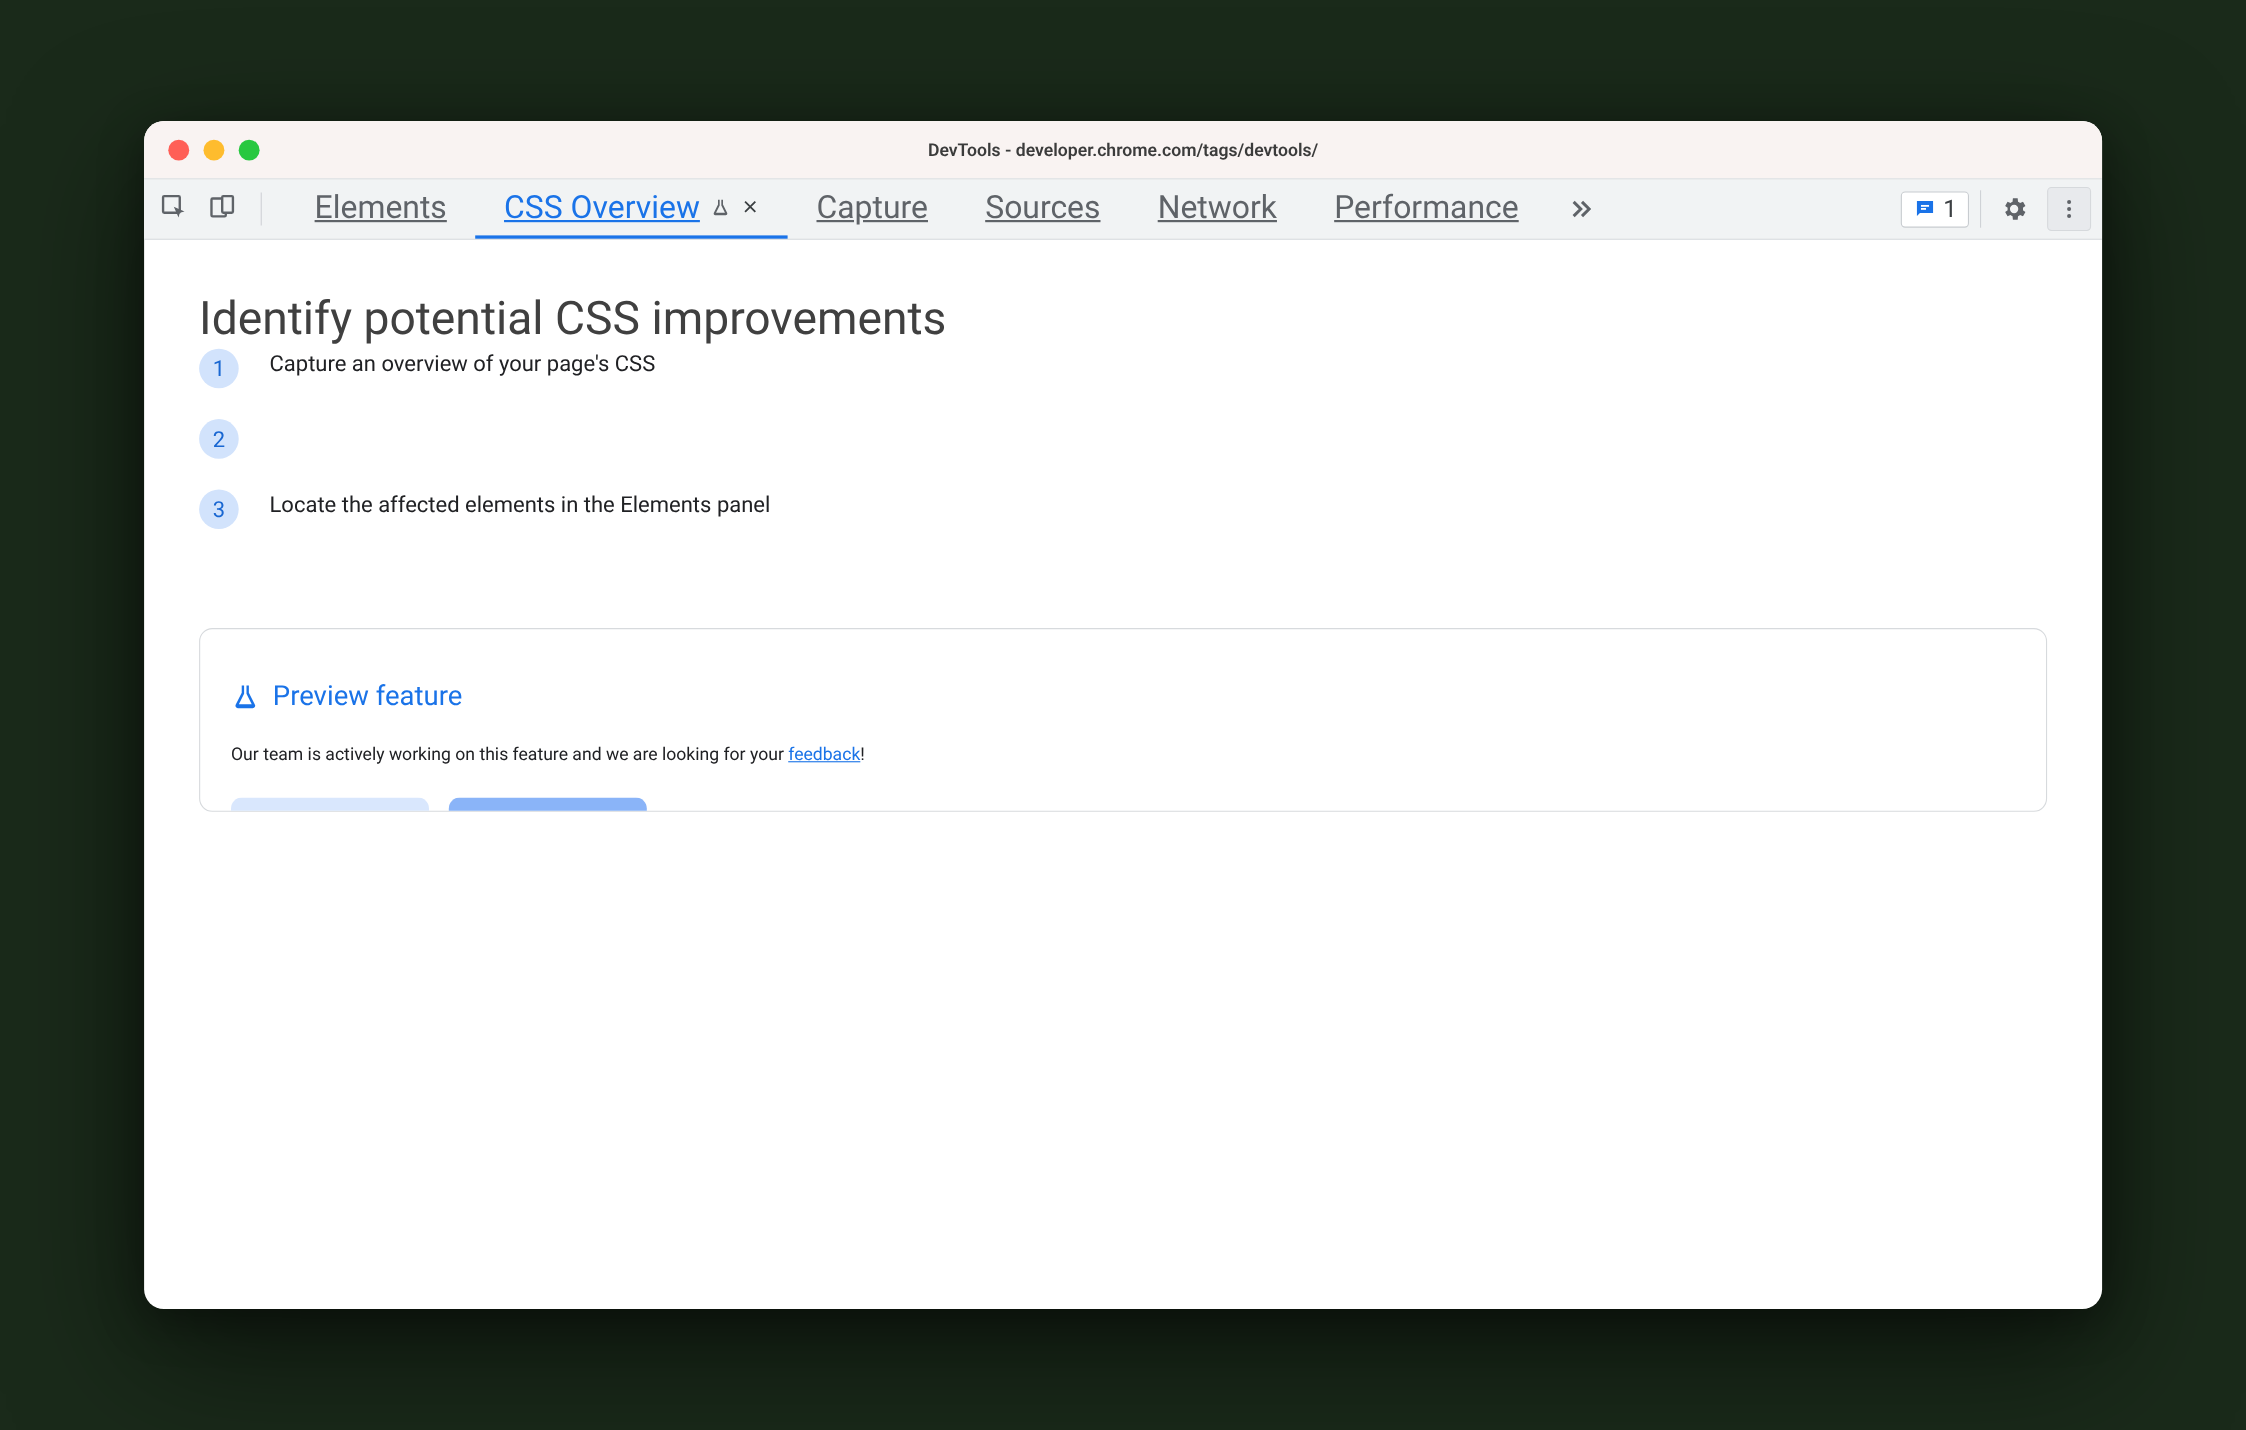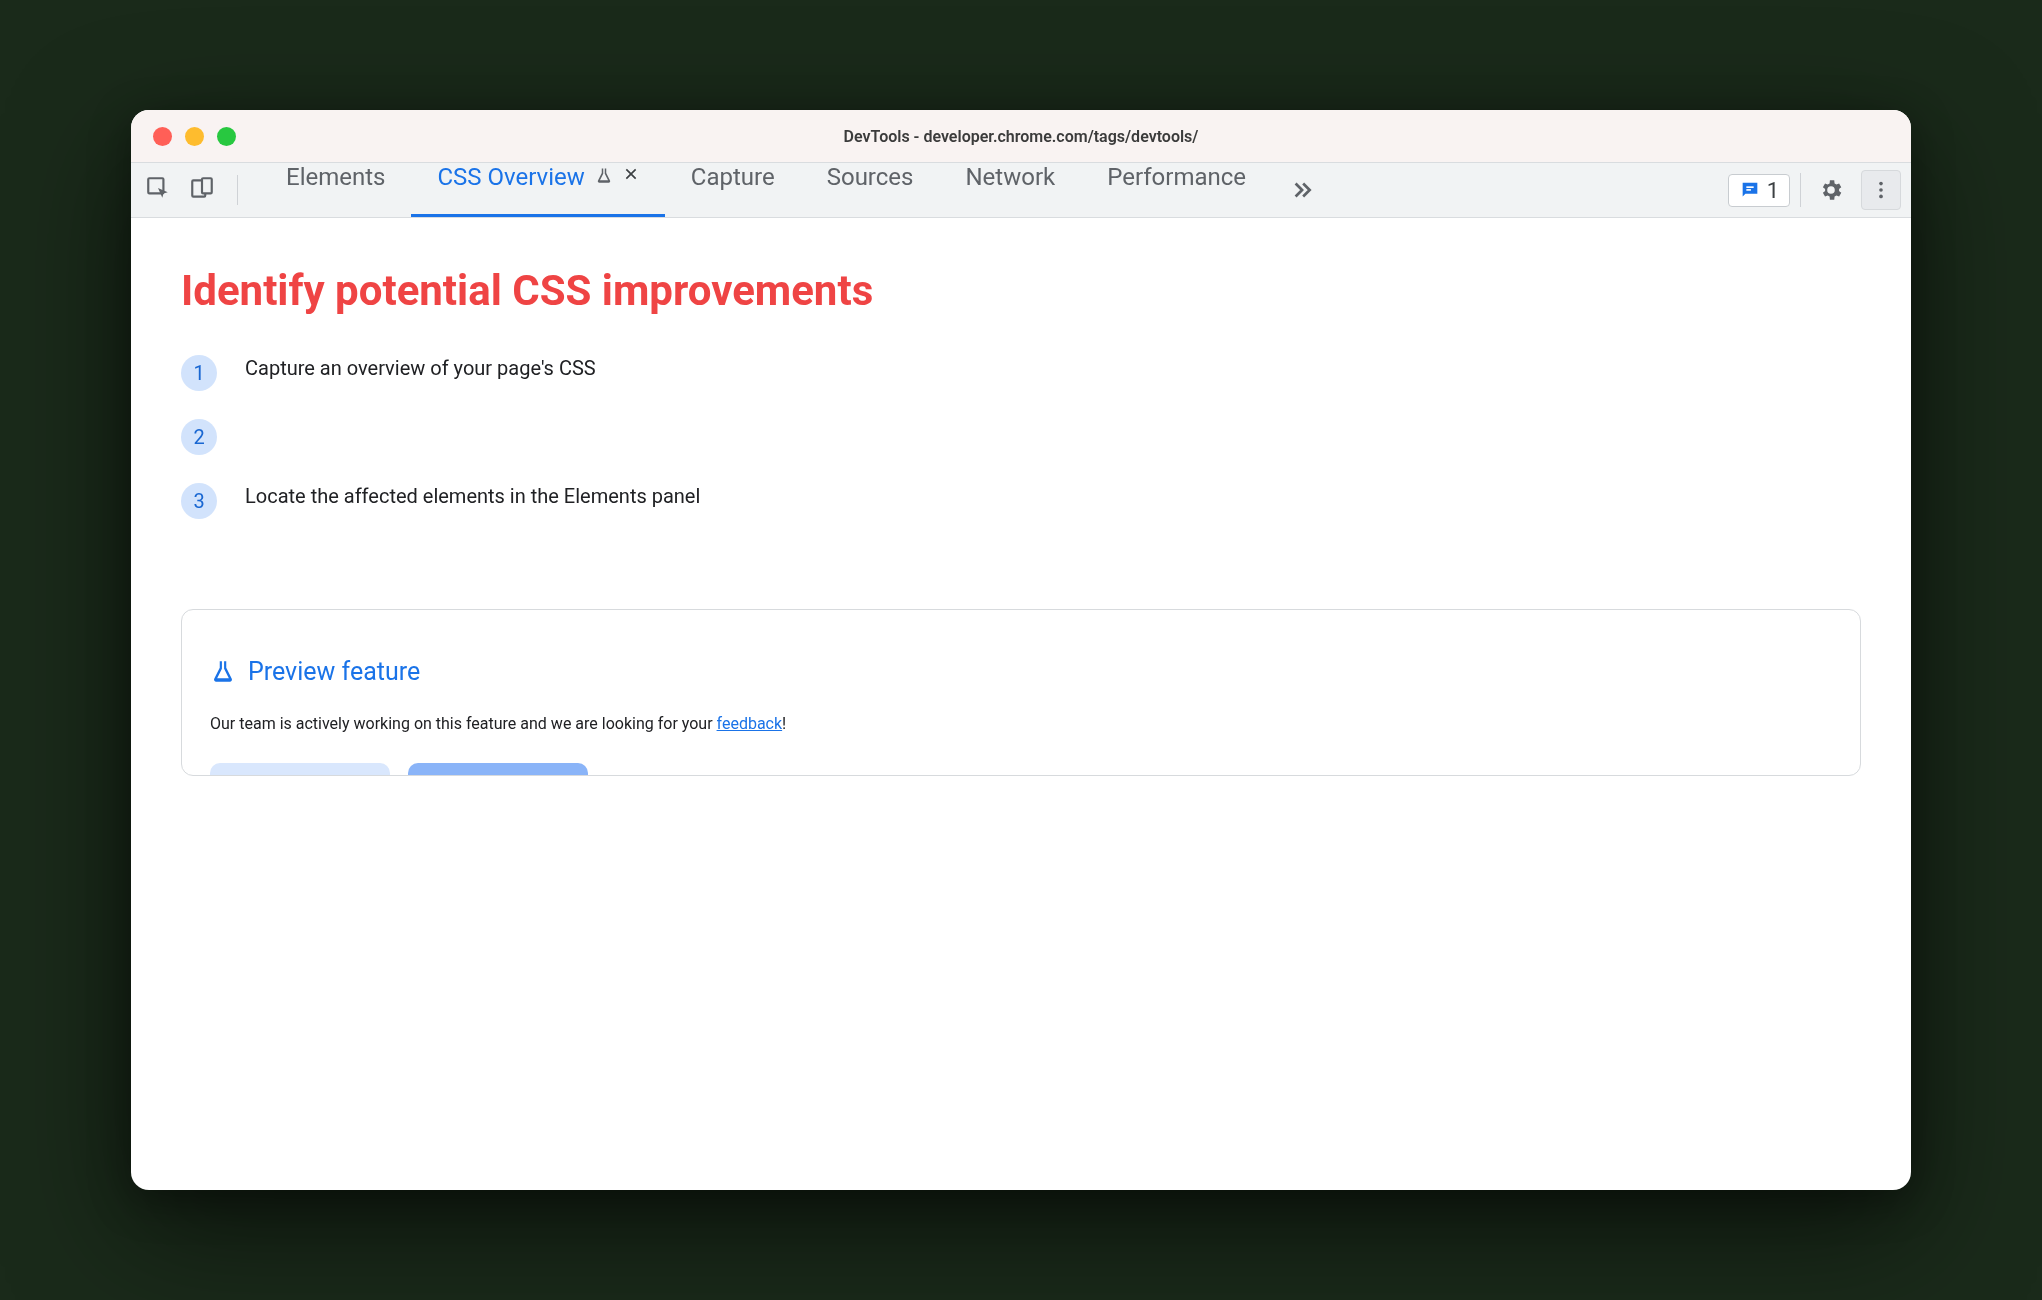--- a/index.html
+++ b/index.html
@@ -74,27 +74,28 @@
     background: #cfd2d6;
     align-self: center;
     margin: 0 8px 0 4px;
   }
   .tabs {
     display: flex;
     align-items: stretch;
   }
   .tab {
     display: flex;
-    align-items: flex-start;
+    align-items: center;
     padding: 0 26px;
-    font-size: 24px;
+    font-size: 29px;
     color: #5f6368;
     cursor: pointer;
     border-bottom: 3px solid transparent;
     gap: 10px;
+    text-decoration: underline;
   }
   .tab.active {
     color: #1a73e8;
     border-bottom-color: #1a73e8;
     font-weight: 400;
   }
   .tab .beaker-mini { color: #5f6368; }
   .tab .close-mini { color: #3c4043; font-size: 20px; }
   .tabbar-spacer { flex: 1; }
   .tabbar-right {
@@ -131,23 +132,22 @@
     width: 1px; height: 34px; background: #cfd2d6;
   }
 
   .content {
     flex: 1;
     overflow: hidden;
     padding: 48px 50px 0 50px;
   }
   .h1 {
     font-size: 42px;
-    font-weight: 700;
-    color: #ef4444;
-    margin-bottom: 38px;
+    font-weight: 400;
+    color: #404040;
   }
   .steps { display: flex; flex-direction: column; gap: 26px; margin-bottom: 58px; }
   .step { display: flex; align-items: flex-start; gap: 28px; }
   .step-num {
     width: 36px; height: 36px;
     border-radius: 50%;
     background: #d2e3fc;
     color: #1967d2;
     font-size: 20px;
     display:flex; align-items:center; justify-content:center;

